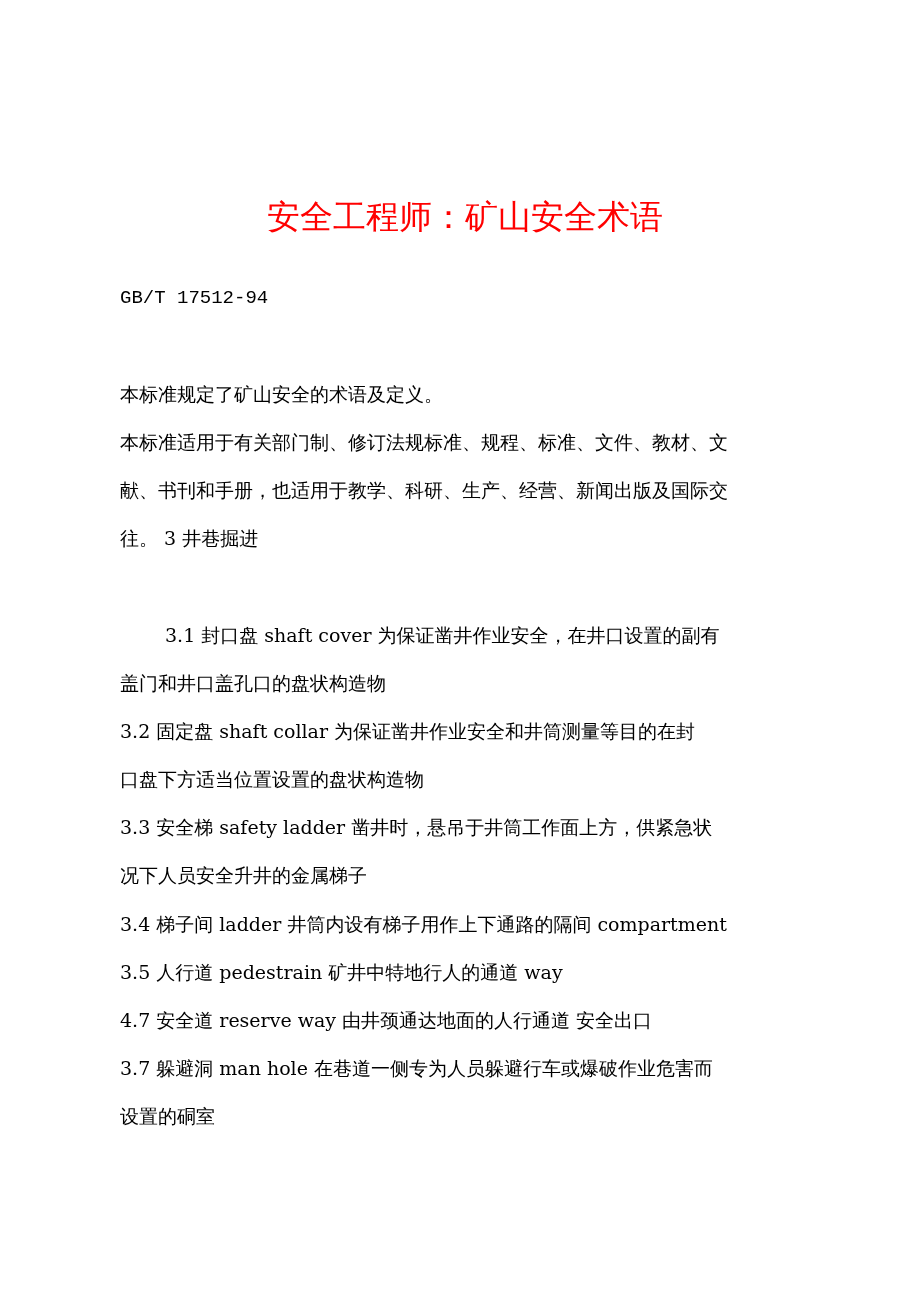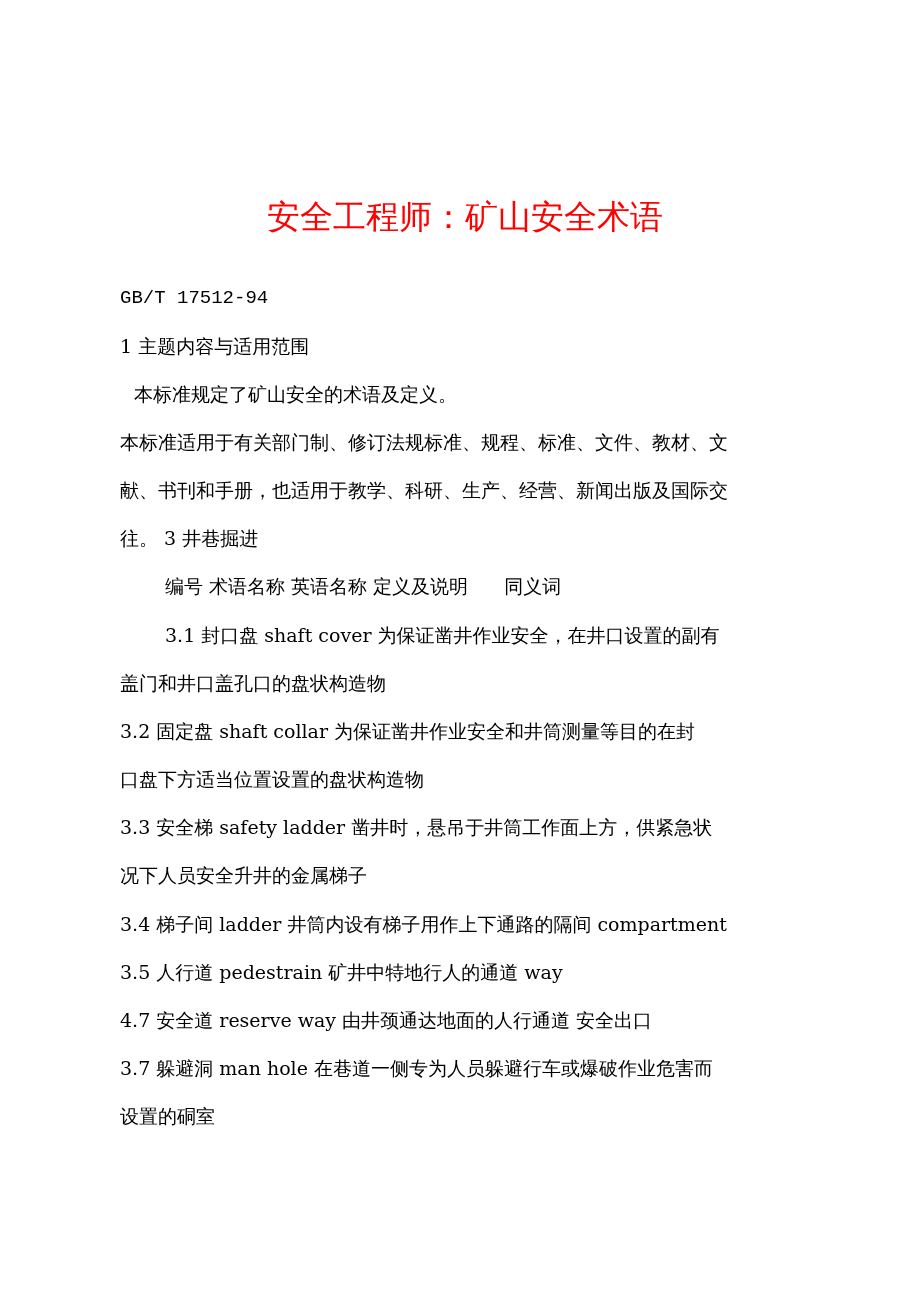--- a/index.html
+++ b/index.html
@@ -48,31 +48,29 @@
   </style>
 </head>
 <body>
 
 <div class="page">
 
   <h1 class="title">安全工程师：矿山安全术语</h1>
 
   <p class="line mono" style="top:285px;">GB/T 17512-94</p>
 
-  <p class="line" style="top:333px;">1 主题内容与适用范围</p>
 
-  <p class="line" style="top:381px;margin-left:14px;">本标准规定了矿山安全的术语及定义。</p>
+  <p class="line" style="top:381px;">本标准规定了矿山安全的术语及定义。</p>
 
   <div>
     <p class="line" style="top:429px;">本标准适用于有关部门制、修订法规标准、规程、标准、文件、教材、文</p>
     <p class="line" style="top:477px;">献、书刊和手册，也适用于教学、科研、生产、经营、新闻出版及国际交</p>
     <p class="line" style="top:525px;">往。 3 井巷掘进</p>
   </div>
 
-  <p class="line indent" style="top:573px;white-space:pre;">编号 术语名称 英语名称 定义及说明      同义词</p>
 
   <div>
     <p class="line indent" style="top:622px;">3.1 封口盘 shaft cover 为保证凿井作业安全，在井口设置的副有</p>
     <p class="line" style="top:670px;">盖门和井口盖孔口的盘状构造物</p>
   </div>
 
   <div>
     <p class="line" style="top:718px;">3.2 固定盘 shaft collar 为保证凿井作业安全和井筒测量等目的在封</p>
     <p class="line" style="top:766px;">口盘下方适当位置设置的盘状构造物</p>
   </div>

